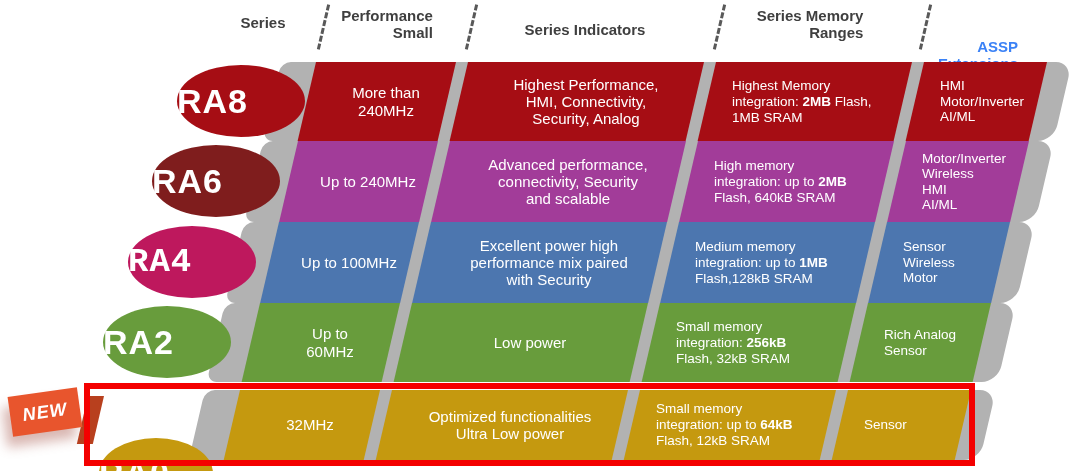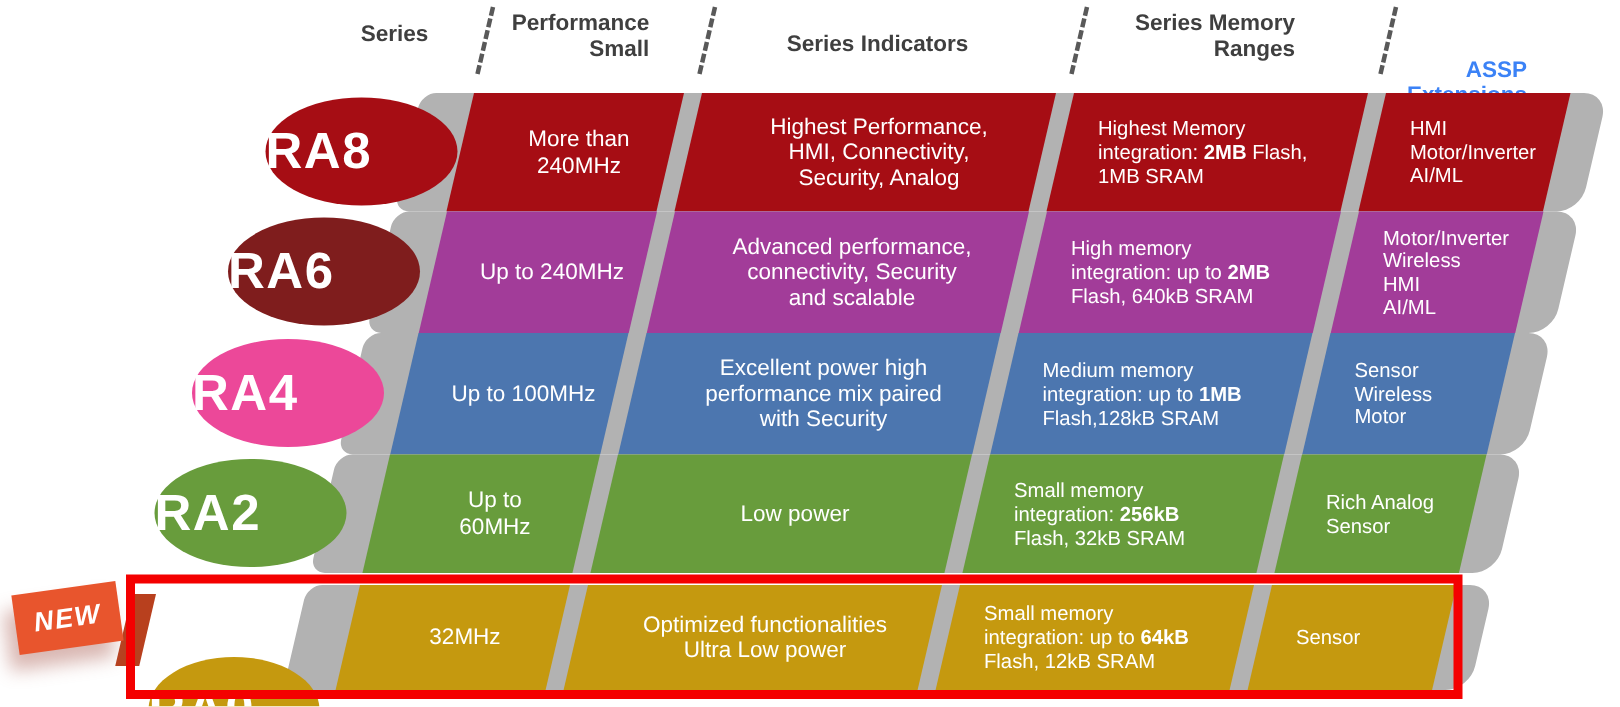--- a/index.html
+++ b/index.html
@@ -185,21 +185,21 @@
           </div>
         </div>
         <div class="seg" style="left: 887px; width: 123px; background: rgb(76, 118, 175);">
           <div class="cnt left t-assp">
             <div>Sensor</div>
             <div>Wireless</div>
             <div>Motor</div>
           </div>
         </div>
       </div>
-      <div class="ell" style="left: 128px; top: 226px; width: 128px; height: 72px; background: #ec4899;">
+      <div class="ell" style="left: 128px; top: 226px; width: 128px; height: 72px; background: #be185d; font-family: Liberation Mono, monospace;">
         <span>RA4</span>
       </div>
       <div class="row" style="top: 303px; height: 79px;">
         <div class="shadow" style="left: 225px; width: 791px;"></div>
         <div class="seg" style="left: 260px; width: 140px; background: rgb(104, 156, 60);">
           <div class="cnt center t-perf">
             <div>Up to</div>
             <div>60MHz</div>
           </div>
         </div>

